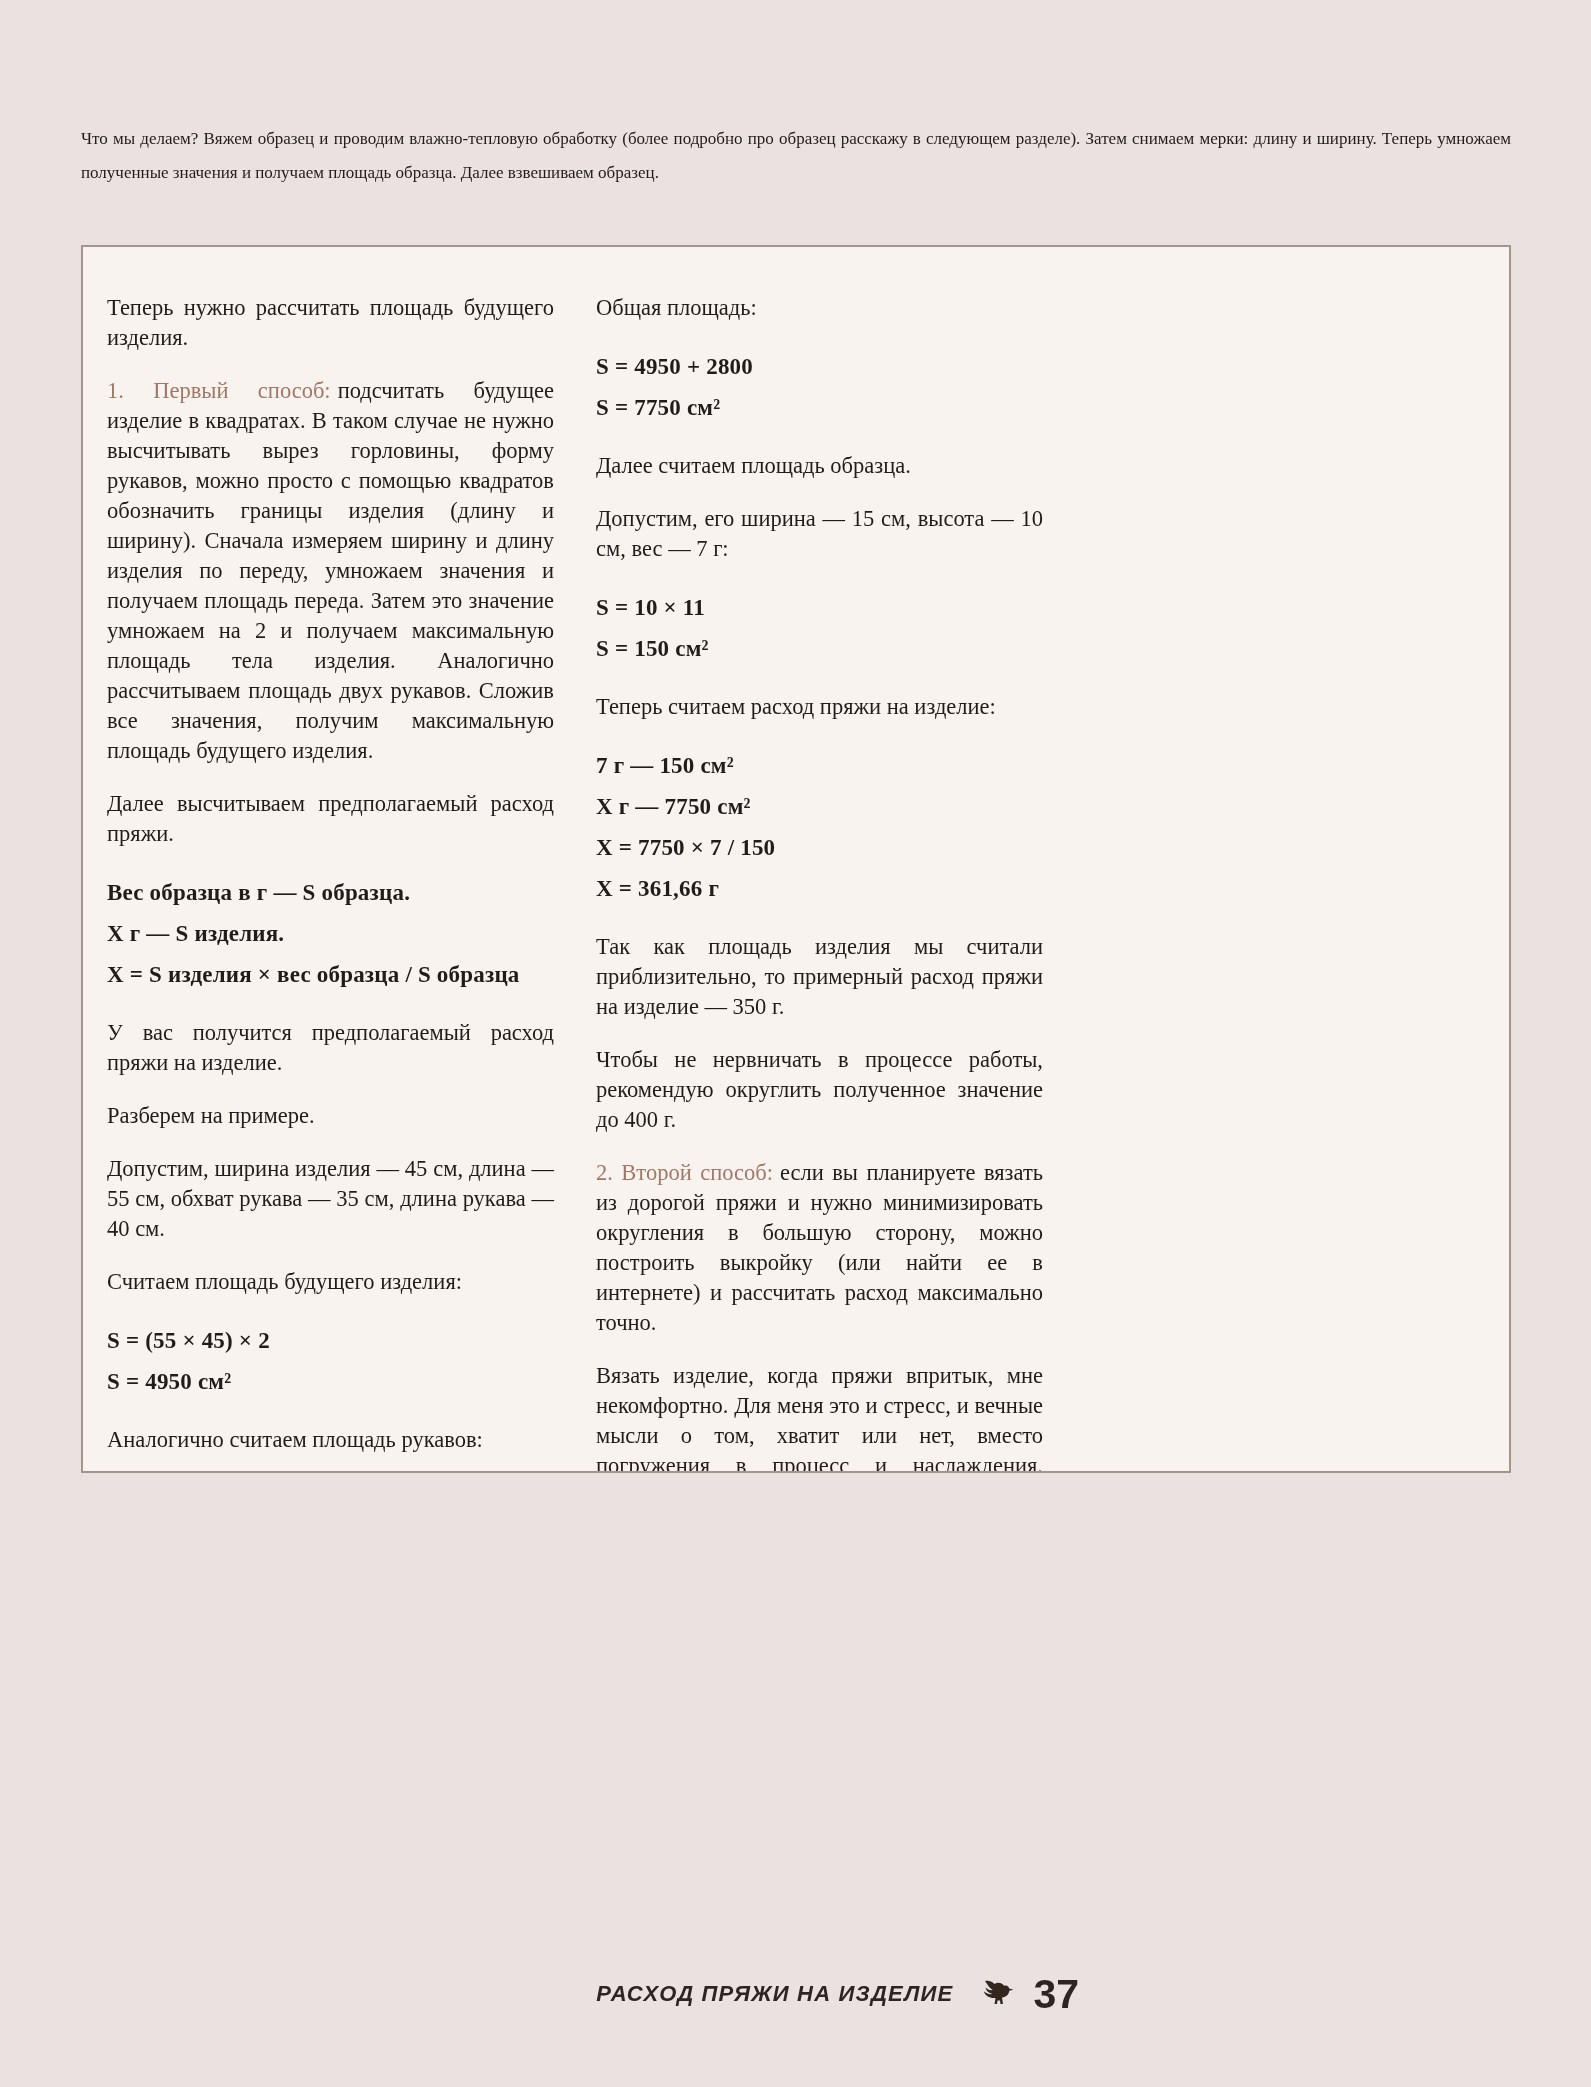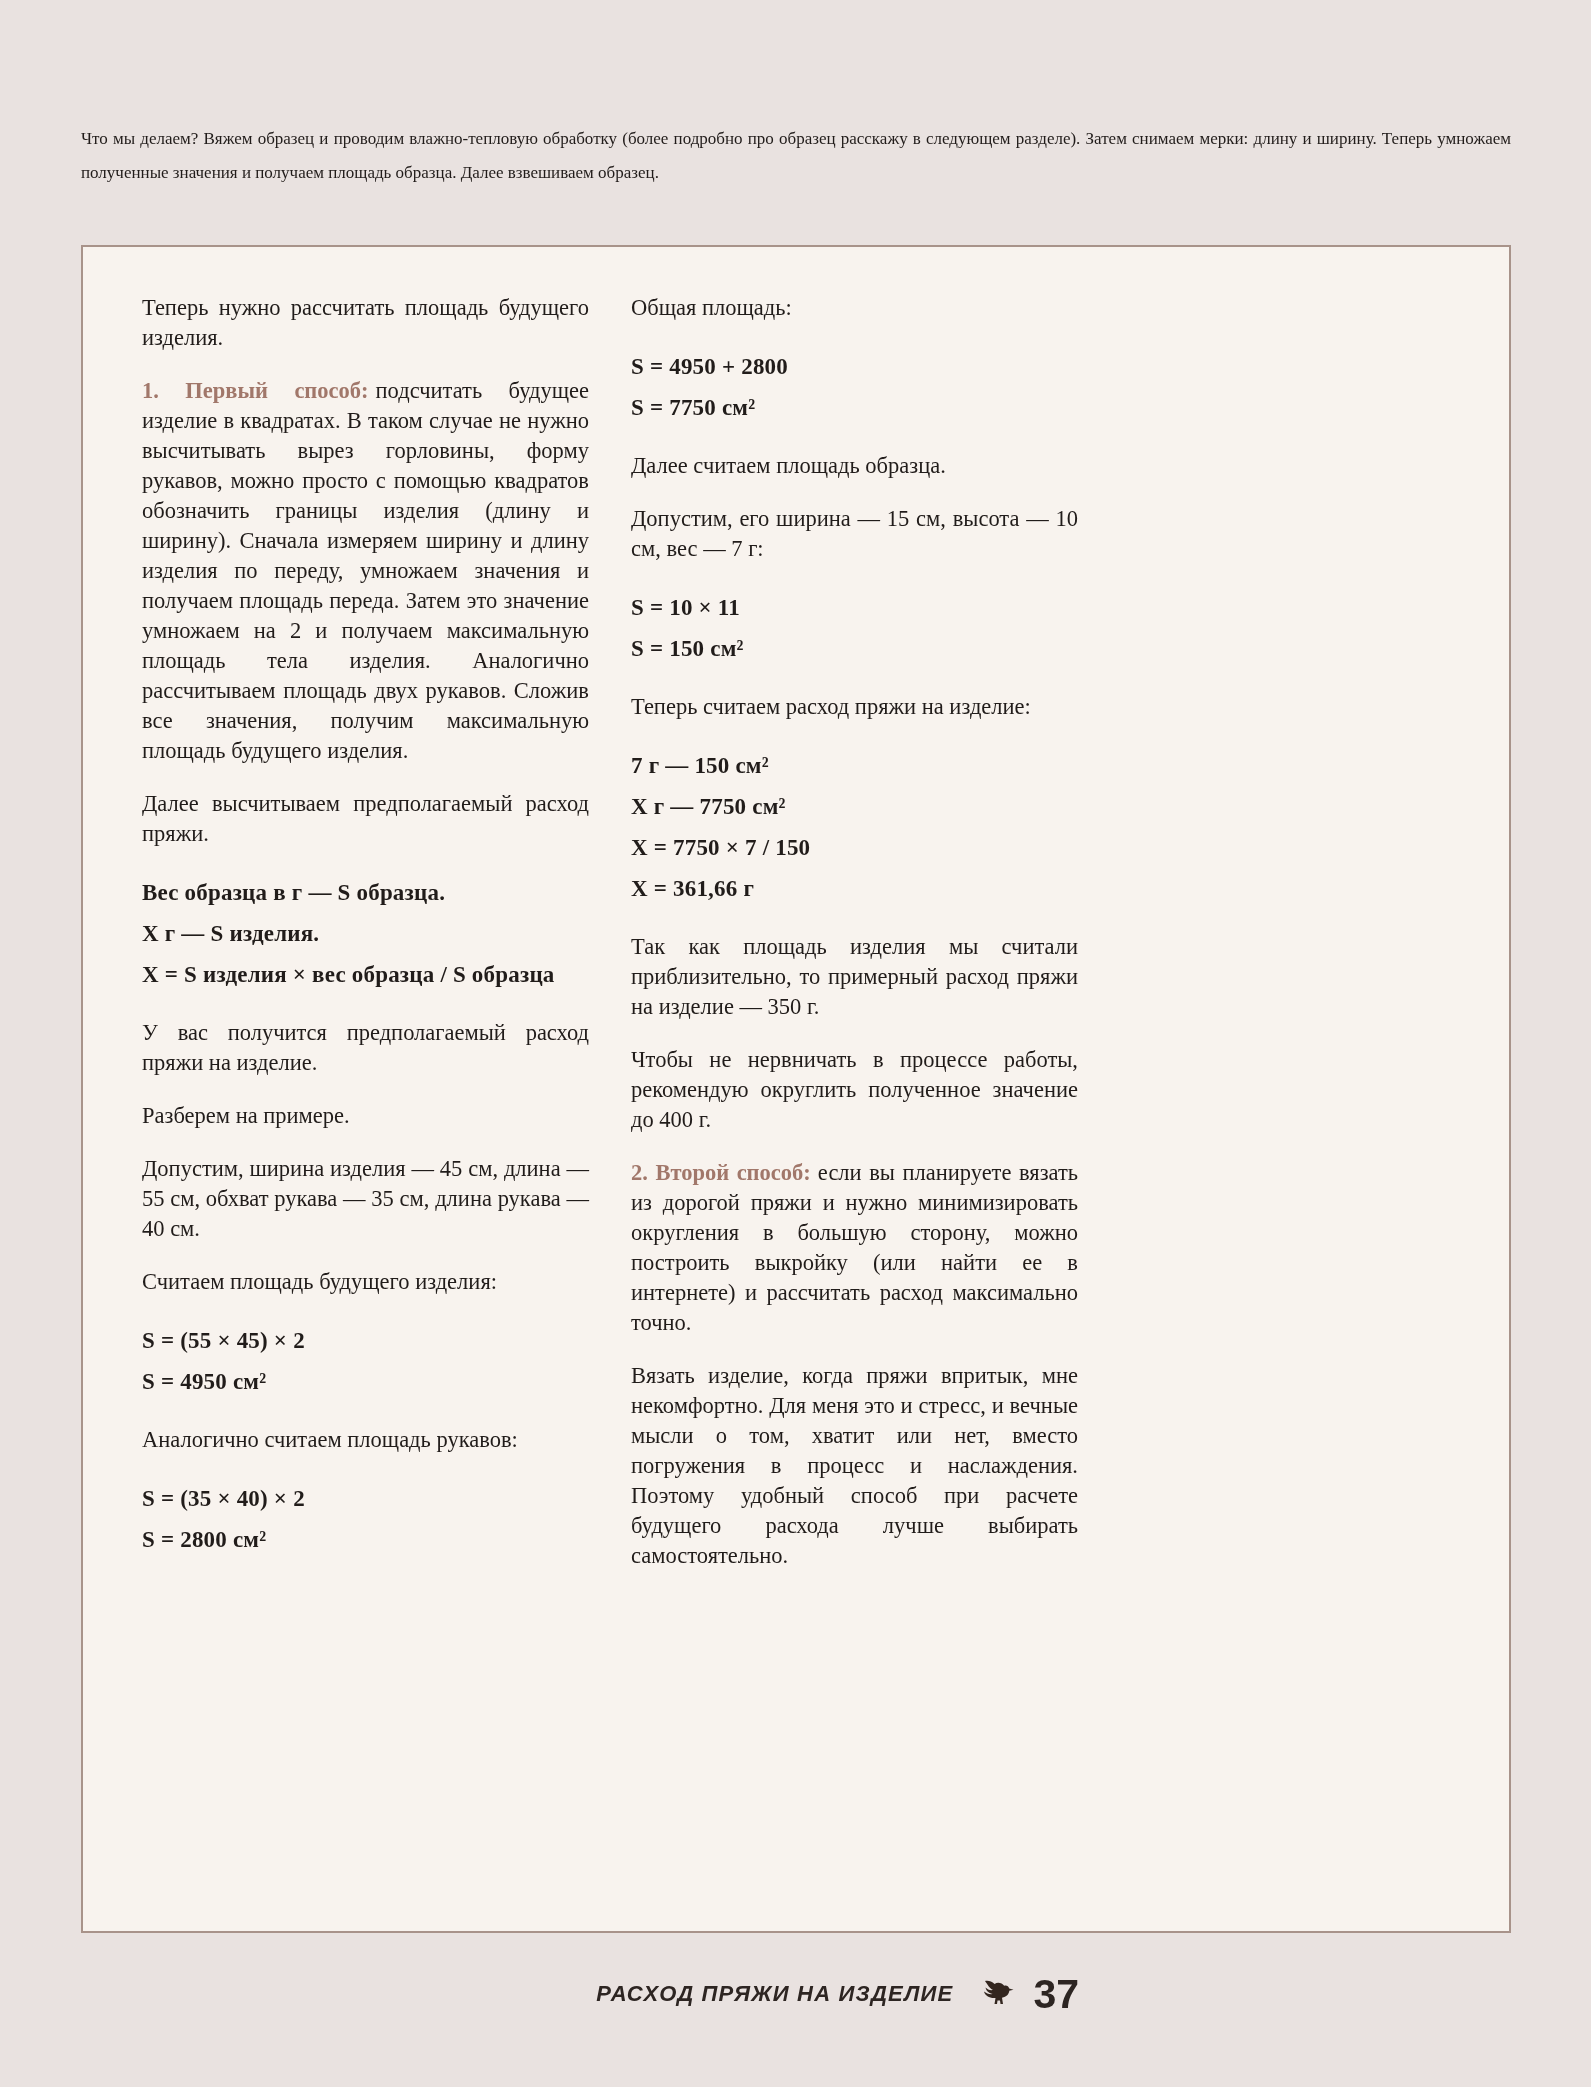--- a/index.html
+++ b/index.html
@@ -8,33 +8,33 @@
     width: 1591px; height: 2087px; position: relative; overflow: hidden;
     background: var(--page-bg, #e9e2e0);
     font-family: "Liberation Serif", "DejaVu Serif", serif;
     color: var(--text, #211c1a);
   }
   .intro {
     position: absolute; left: 81px; top: 122px; width: 1430px;
     font-size: 17px; line-height: 34px; text-align: justify;
   }
   .panel {
-    position: absolute; left: 81px; top: 245px; width: 1430px; height: 1688px;
+    position: absolute; left: 81px; top: 245px; width: 1430px; height: 1228px;
     background: var(--panel-bg, #f8f3ee);
     border: 2px solid var(--panel-border, #a8938a);
-    padding: 46px 0 0 59px;
+    padding: 46px 0 0 24px;
     overflow: hidden;
   }
   .columns { display: flex; gap: 42px; align-items: flex-start; }
   .col { width: 447px; flex: 0 0 auto; }
   .para {
     font-size: 22.5px; line-height: 30px; text-align: justify;
     margin-bottom: 23px;
   }
-  .lead { font-weight: bold; color: var(--accent, #a1776a); margin-right: 7px; margin-top: 8px; }
+  .lead { font-weight: normal; color: var(--accent, #a1776a); margin-right: 7px; margin-top: 8px; }
   .formula {
     font-size: 23px; font-weight: bold; line-height: 41px;
     margin-bottom: 23px; letter-spacing: 0.2px;
   }
   .formula .fline { display: block; white-space: nowrap; }
   .footer {
     position: absolute; left: 81px; top: 1974px; width: 998px; height: 40px;
     display: flex; justify-content: flex-end; align-items: center;
     font-family: "Liberation Sans", "DejaVu Sans", sans-serif;
     color: var(--footer-text, #2d2522);

